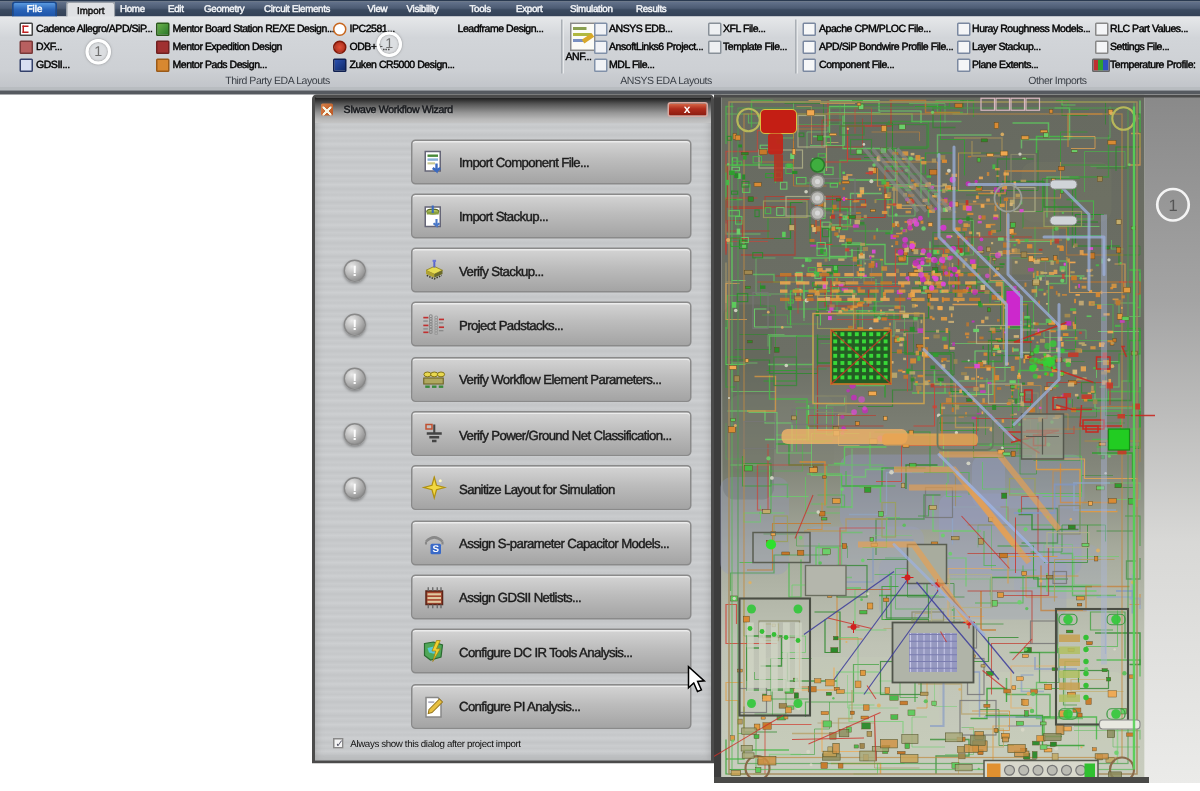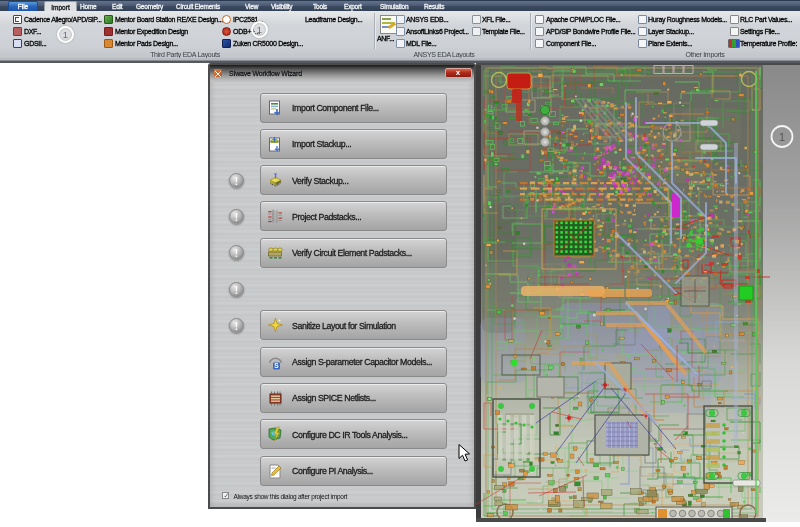--- a/index.html
+++ b/index.html
@@ -14,21 +14,21 @@
 .rtx{position:absolute;font-size:7px;letter-spacing:-0.3px;color:#000;white-space:nowrap;line-height:8px;-webkit-text-stroke:0.28px #000}
 #ribbonline{position:absolute;left:0;top:58px;width:800px;height:5px;background:linear-gradient(180deg,#b8bcc0 0 40%,#8a8e94 40% 60%,#565a60 60%)}
 .anno{position:absolute;width:17px;height:17px;border:2px solid #ffffff;border-radius:50%;color:#707070;font-size:9.5px;text-align:center;line-height:13.5px;background:rgba(255,255,255,0.25);box-shadow:0 0 1.5px rgba(110,110,110,0.75), inset 0 0 1.5px rgba(110,110,110,0.75)}
 #dlg{position:absolute;left:208px;top:63px;width:268px;height:446px;border:2px solid #4b4b4b;border-radius:3px 3px 0 0;background:
 repeating-linear-gradient(180deg,#caccce 0px,#c5c7c9 2px,#cdcfd1 4px,#c3c5c7 7px,#c9cbcd 9px),#c7c9cb;box-shadow:inset 0 0 6px rgba(90,90,90,0.35)}
 #dlgtitle{position:absolute;left:0;top:0;width:100%;height:17px;background:linear-gradient(180deg,#1a1a1a,#555 25%,#969696 60%,#b8b8b8 85%,#c4c4c4 100%)}
 #dlgtitle .t{position:absolute;left:19px;top:5px;font-size:7px;letter-spacing:-0.2px;color:#16181c;-webkit-text-stroke:0.3px #16181c;text-shadow:0 1px 1px rgba(255,255,255,0.3)}
 #dlgico{position:absolute;left:3.5px;top:4px;width:8px;height:8px;background:linear-gradient(135deg,#e08448,#c05018);border-radius:1px;opacity:0.92}
 #dlgico:before{content:"";position:absolute;left:1.5px;top:1.5px;width:6px;height:6px;background:linear-gradient(45deg,transparent 44%,#ffe 44% 56%,transparent 56%),linear-gradient(-45deg,transparent 44%,#ffe 44% 56%,transparent 56%)}
 #dlgclose{position:absolute;right:2.5px;top:3px;width:27px;height:10px;background:linear-gradient(180deg,#d86848,#b02c1c 45%,#8a1c10);border:1px solid #d8a8a0;border-radius:2px;color:#fff;font-size:8px;font-weight:bold;text-align:center;line-height:7px}
-.wbtn{position:absolute;left:50px;width:187px;height:30px;background:linear-gradient(180deg,#d4d4d4,#bcbcbc 45%,#a4a4a4);border:1px solid #8a8a8a;border-radius:3px;box-shadow:inset 0 1px 0 #ececec}
+.wbtn{position:absolute;left:64px;width:187px;height:30px;background:linear-gradient(180deg,#d4d4d4,#bcbcbc 45%,#a4a4a4);border:1px solid #8a8a8a;border-radius:3px;box-shadow:inset 0 1px 0 #ececec}
 .bic{position:absolute;left:6px;top:6px;width:17px;height:17px}
 .btx{position:absolute;left:31px;top:9.5px;font-size:8.8px;letter-spacing:-0.42px;color:#1c1c1c;white-space:nowrap;-webkit-text-stroke:0.28px #1c1c1c}
 .warn{position:absolute;left:19px;width:15px;height:15px;border-radius:50%;background:radial-gradient(circle at 35% 28%,#e8e8e8,#b8b8b8 45%,#8e8e8e 80%,#7a7a7a);border:1px solid #888;box-shadow:0 1px 2px rgba(0,0,0,0.35)}
 .warn span{position:absolute;left:0;width:100%;text-align:center;top:2px;font-size:10px;font-weight:bold;color:#fdfdfd;line-height:11px}
 #chkrow{position:absolute;left:12.5px;top:428px;font-size:6.5px;letter-spacing:-0.25px;color:#111}
 #chk{position:absolute;left:-0.5px;top:-1px;width:7px;height:7px;background:#f4f4f4;border:1px solid #888}
 #chk:before{content:"\2713";position:absolute;left:0.5px;top:-1.5px;font-size:7px;color:#556}
 #cursor{position:absolute;left:458px;top:443px;width:13px;height:20px}
 </style></head>
 <body>
@@ -2293,24 +2293,32 @@
             <ellipse cx="4" cy="4.6" rx="2.4" ry="1.6"></ellipse>
             <ellipse cx="8.5" cy="4.6" rx="2.4" ry="1.6"></ellipse>
             <ellipse cx="13" cy="4.6" rx="2.4" ry="1.6"></ellipse>
           </g>
           <g fill="#3a8a3a">
             <rect x="2.5" y="12" width="3" height="1.6"></rect>
             <rect x="7" y="12" width="3" height="1.6"></rect>
             <rect x="11.5" y="12" width="3" height="1.6"></rect>
           </g>
         </svg></span>
-      <span class="btx">Verify Circuit Element Padstacks...</span>
+      <span class="btx">Verify Workflow Element Parameters...</span>
     </div>
 <div class="warn" style="top:180.2px">
       <span>!</span>
+    </div>
+<div class="wbtn" style="top:209.0px">
+      <span class="bic"><svg width="17" height="17" viewBox="0 0 17 17">
+          <path d="M8.5 2 L8.5 8" stroke="#444" stroke-width="1.4"></path>
+          <path d="M3.5 8 L13.5 8 M5.2 10.5 L11.8 10.5 M7 13 L10 13" stroke="#444" stroke-width="1.6"></path>
+          <rect x="3" y="2" width="4" height="3" fill="none" stroke="#c05030" stroke-width="1"></rect>
+        </svg></span>
+      <span class="btx">Verify Power/Ground Net Classification...</span>
     </div>
 <div class="warn" style="top:216.5px">
       <span>!</span>
     </div>
 <div class="wbtn" style="top:245.3px">
       <span class="bic"><svg width="17" height="17" viewBox="0 0 17 17">
           <path d="M8.5 1 L10 6.5 L15.5 8 L10 9.5 L8.5 15 L7 9.5 L1.5 8 L7 6.5 Z" fill="#f2d840" stroke="#b09010" stroke-width="0.8"></path>
           <circle cx="12.5" cy="3.5" r="1" fill="#fff8c0"></circle>
         </svg></span>
       <span class="btx">Sanitize Layout for Simulation</span>
@@ -2339,21 +2347,21 @@
             <line x1="4.5" y1="1.5" x2="4.5" y2="4"></line>
             <line x1="7.5" y1="1.5" x2="7.5" y2="4"></line>
             <line x1="10.5" y1="1.5" x2="10.5" y2="4"></line>
             <line x1="13" y1="1.5" x2="13" y2="4"></line>
             <line x1="4.5" y1="13" x2="4.5" y2="15.5"></line>
             <line x1="7.5" y1="13" x2="7.5" y2="15.5"></line>
             <line x1="10.5" y1="13" x2="10.5" y2="15.5"></line>
             <line x1="13" y1="13" x2="13" y2="15.5"></line>
           </g>
         </svg></span>
-      <span class="btx">Assign SPICE Netlists...</span>
+      <span class="btx">Assign GDSII Netlists...</span>
     </div>
 <div class="wbtn" style="top:354.2px">
       <span class="bic"><svg width="17" height="17" viewBox="0 0 17 17">
           <path d="M2 3 L8 2 L14 4 L13 12 L6 14 L2 11 Z" fill="#50a858" stroke="#2a6a30" stroke-width="0.8"></path>
           <path d="M4 6 L8 5 L11 7 L9 10 L5 9 Z" fill="#58c8d8"></path>
           <path d="M10 1 L7 8 L9.5 8 L7.5 15 L12.5 6.5 L10 6.5 L12.5 1 Z" fill="#f0d030" stroke="#a08010" stroke-width="0.5"></path>
         </svg></span>
       <span class="btx">Configure DC IR Tools Analysis...</span>
     </div>
 <div class="wbtn" style="top:390.5px">

